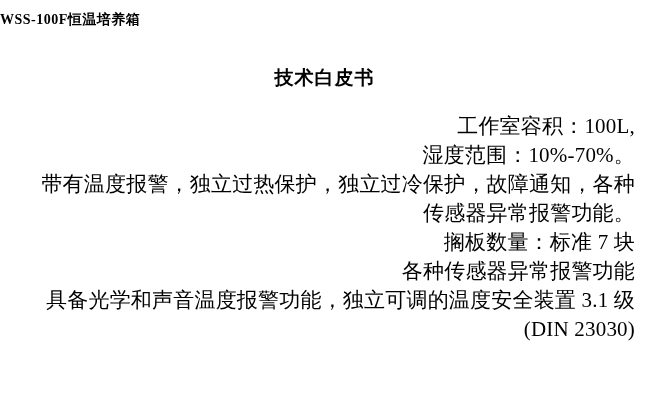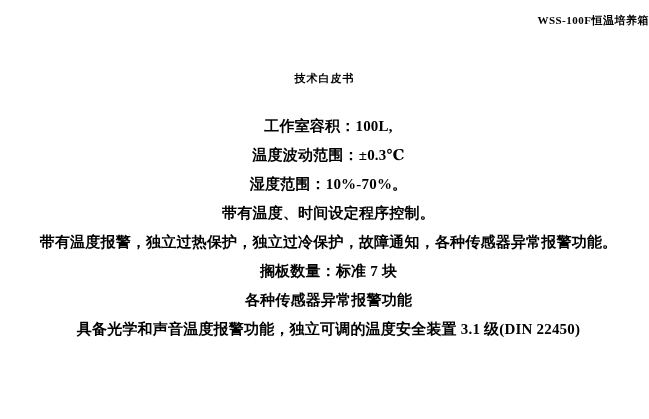--- a/index.html
+++ b/index.html
@@ -14,64 +14,61 @@
     color: #000000;
     overflow: hidden;
   }
   .page {
     position: relative;
     width: 649px;
     height: 419px;
     box-sizing: border-box;
   }
   .doc-title {
-    text-align: right;
-    font-size: 11px;
+    text-align: left;
+    font-size: 14px;
     font-weight: bold;
     letter-spacing: 0.5px;
-    margin: 8px 0 0 17px;
+    margin: 8px 0 0 0;
     padding: 0;
     line-height: 24px;
   }
   .doc-subtitle {
     text-align: center;
-    font-size: 11px;
+    font-size: 19px;
     font-weight: bold;
     letter-spacing: 1px;
     margin: 34px 0 0 0;
     padding: 0;
     line-height: 24px;
   }
   .body-block {
     margin-top: 22px;
     padding-left: 22px;
     padding-right: 14px;
   }
   .spec-line {
-    font-size: 15px;
+    font-size: 21px;
     line-height: 29px;
-    text-align: center;
+    text-align: right;
     letter-spacing: 0.2px;
     white-space: normal;
-    font-weight: bold;
   }
 </style>
 </head>
 <body>
 
 <div class="page">
 
   <div class="doc-title">WSS-100F恒温培养箱</div>
 
   <div class="doc-subtitle">技术白皮书</div>
 
   <div class="body-block">
     <div class="spec-line">工作室容积：100L,</div>
-    <div class="spec-line">温度波动范围：±0.3℃</div>
     <div class="spec-line">湿度范围：10%-70%。</div>
-    <div class="spec-line">带有温度、时间设定程序控制。</div>
     <div class="spec-line">带有温度报警，独立过热保护，独立过冷保护，故障通知，各种传感器异常报警功能。</div>
     <div class="spec-line">搁板数量：标准 7 块</div>
     <div class="spec-line">各种传感器异常报警功能</div>
-    <div class="spec-line">具备光学和声音温度报警功能，独立可调的温度安全装置 3.1 级(DIN 22450)</div>
+    <div class="spec-line">具备光学和声音温度报警功能，独立可调的温度安全装置 3.1 级(DIN 23030)</div>
   </div>
 
 </div>
 
 </body></html>

